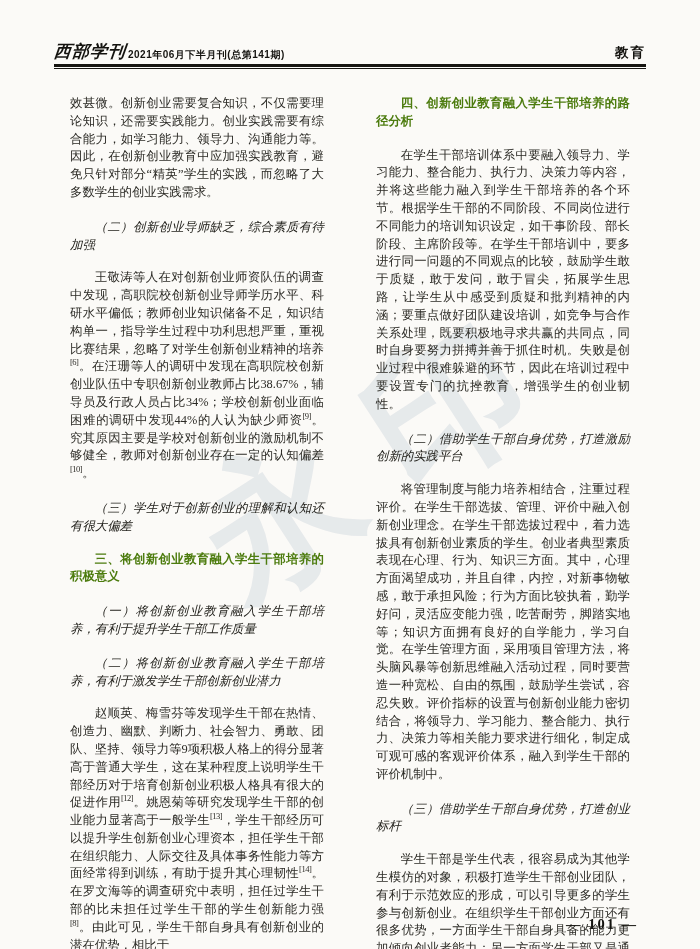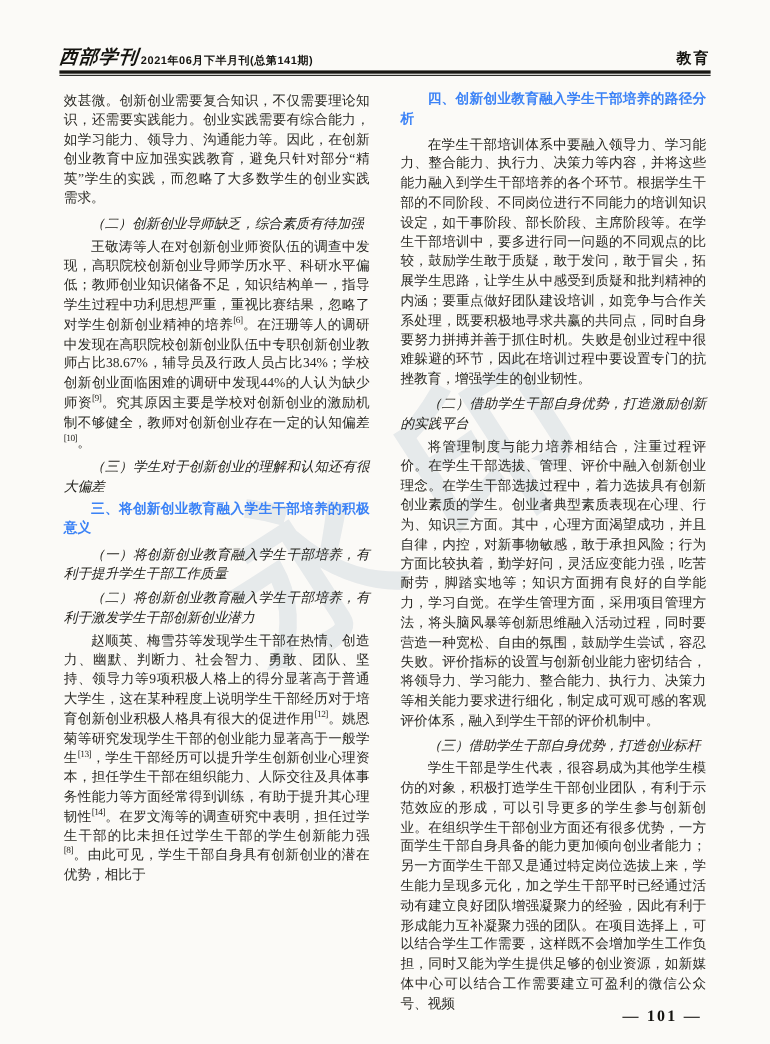--- a/index.html
+++ b/index.html
@@ -38,25 +38,25 @@
 
   
   .content {
     position:absolute; top:79px; left:54px; width:592px;
     display:flex; gap:20px;
   }
   .col {
     width:286px; font-size:12.4px; line-height:17.8px;
     text-align:justify; text-justify:inter-character;
   }
-  .col p { margin:4px; text-indent:2em; }
+  .col p { margin:16px; text-indent:2em; }
   .col p.cont { text-indent:0; }
   .h1 {
-    font-family:Liberation Mono, monospace;
-    font-weight:bold; color:#3b82f6;
+    font-family:Liberation Serif, serif;
+    font-weight:bold; color:#4d7c0f;
   }
   .h2 {
     font-family:"DejaVu Serif", serif;
     font-style:italic; color:#23221d;
   }
   sup { font-size:8.5px; line-height:0; vertical-align:super; letter-spacing:-0.5px; }
 
   
   .watermark {
     position:absolute; left:215px; top:455px;

